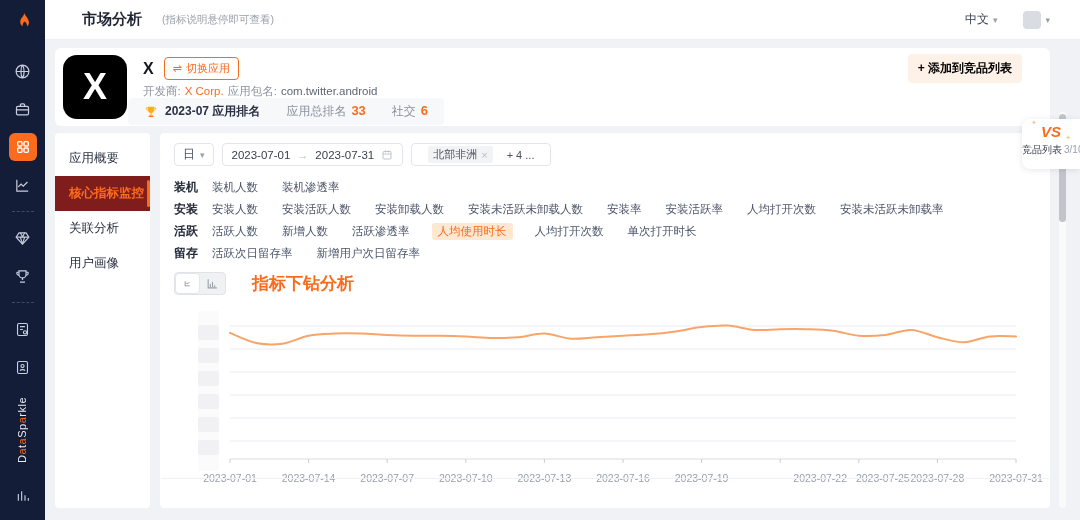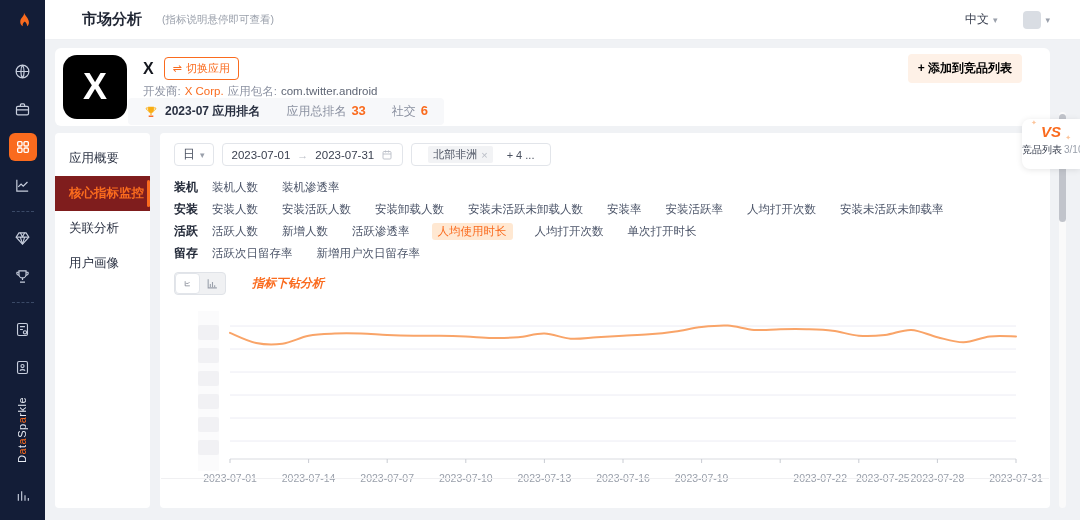--- a/index.html
+++ b/index.html
@@ -70,21 +70,21 @@
   .chip { font-size:11.5px; color:#4b5468; line-height:17px; cursor:pointer; border-radius:3px; padding:0 2px; }
   .chip.active { background:#ffe8d2; color:#fa6b1e; padding:0 6px; }
 
   
   .chart-toolbar { margin-top:10px; display:flex; align-items:center; }
   .toggle-group { display:flex; border:1px solid #e0e3e8; border-radius:4px; overflow:hidden; background:#f0f1f3; }
   .toggle-btn { width:25px; height:21px; display:flex; align-items:center; justify-content:center; cursor:pointer; }
   .toggle-btn.sel { background:#fff; }
   .toggle-btn svg { stroke:#5a6170; }
   .toggle-btn:not(.sel) svg { stroke:#9aa0ab; }
-  .drill-link { margin-left:26px; color:#fa6b1e; font-size:12px; font-weight:bold; cursor:pointer;font-style:italic; }
+  .drill-link { margin-left:26px; color:#fa6b1e; font-size:17px; font-weight:bold; cursor:pointer; }
 
   
   .chart-wrap { position:relative; margin-top:14px; height:188px; }
   .y-skeleton { position:absolute; left:24px; top:2px; width:21px; height:160px; background:#fbfbfc; }
   .y-skel-block { position:absolute; left:0; width:21px; height:15px; background:#f1f1f4; border-radius:2px; }
   .plot { position:absolute; left:50px; top:0; }
   .x-labels { position:absolute; left:50px; top:163px; width:796px; }
   .x-lab { position:absolute; transform:translateX(-50%); font-size:10.5px; color:#9aa0ab; white-space:nowrap; }
   .bottom-divider { position:absolute; left:0; bottom:18px; width:888px; margin-left:-13px; border-top:1px solid #f0f0f2; }
 

